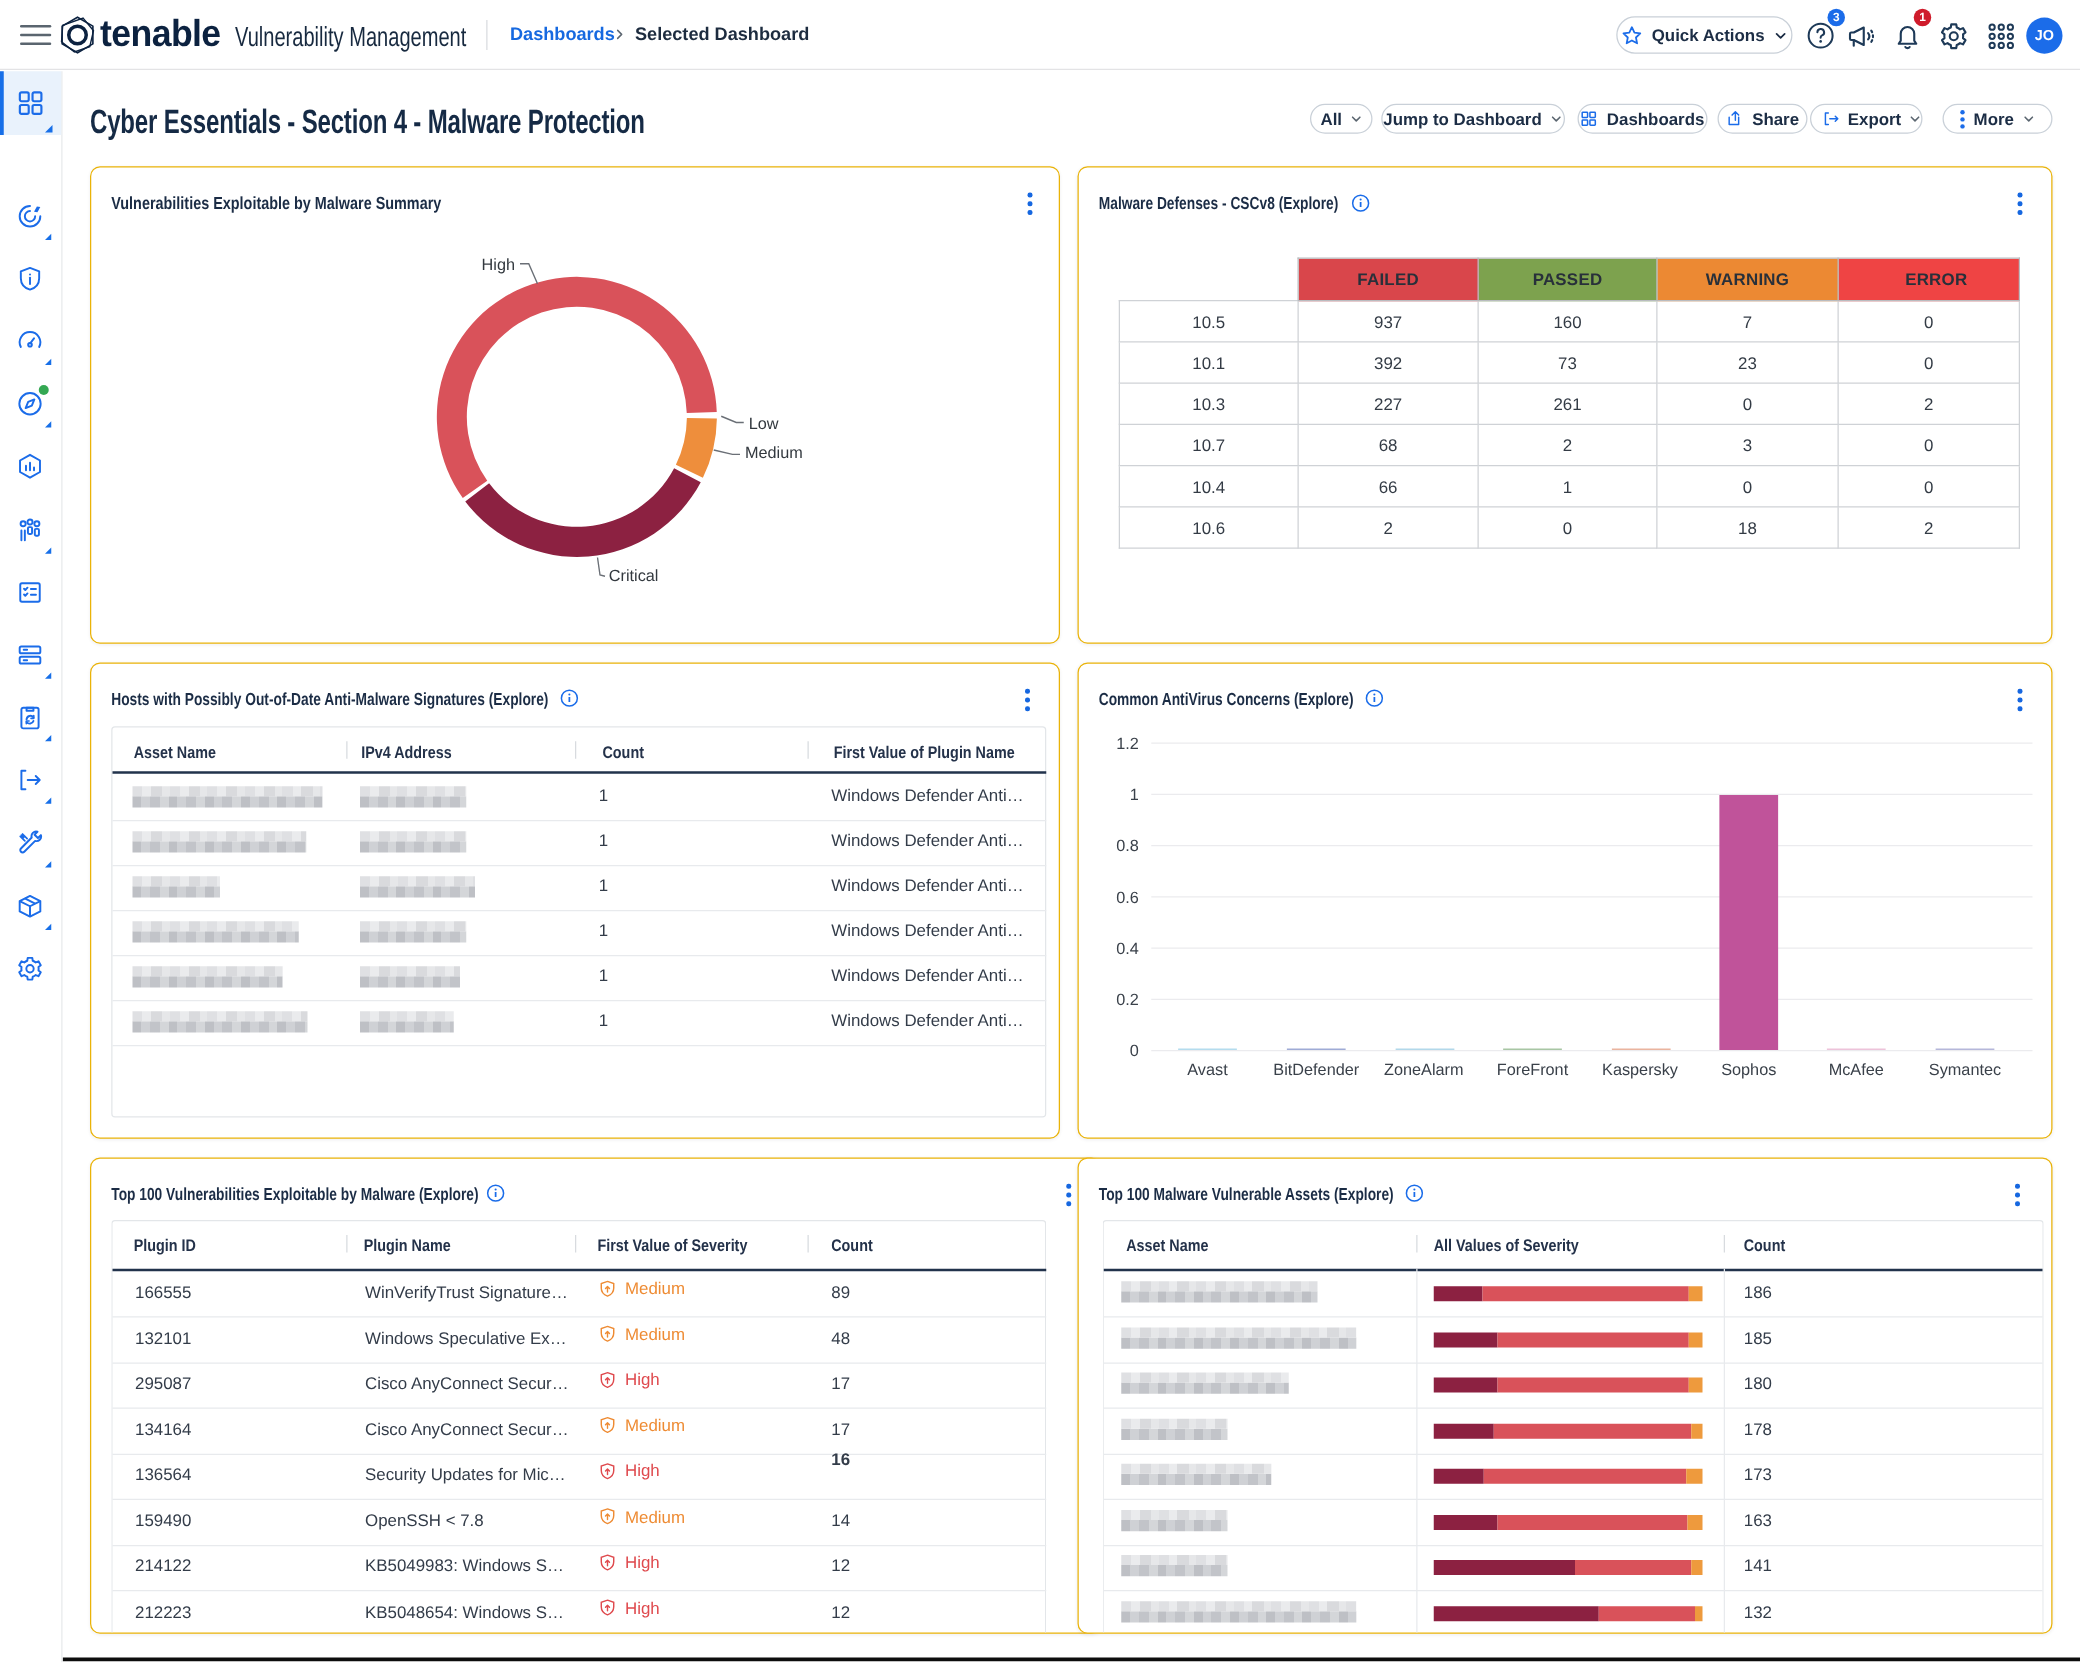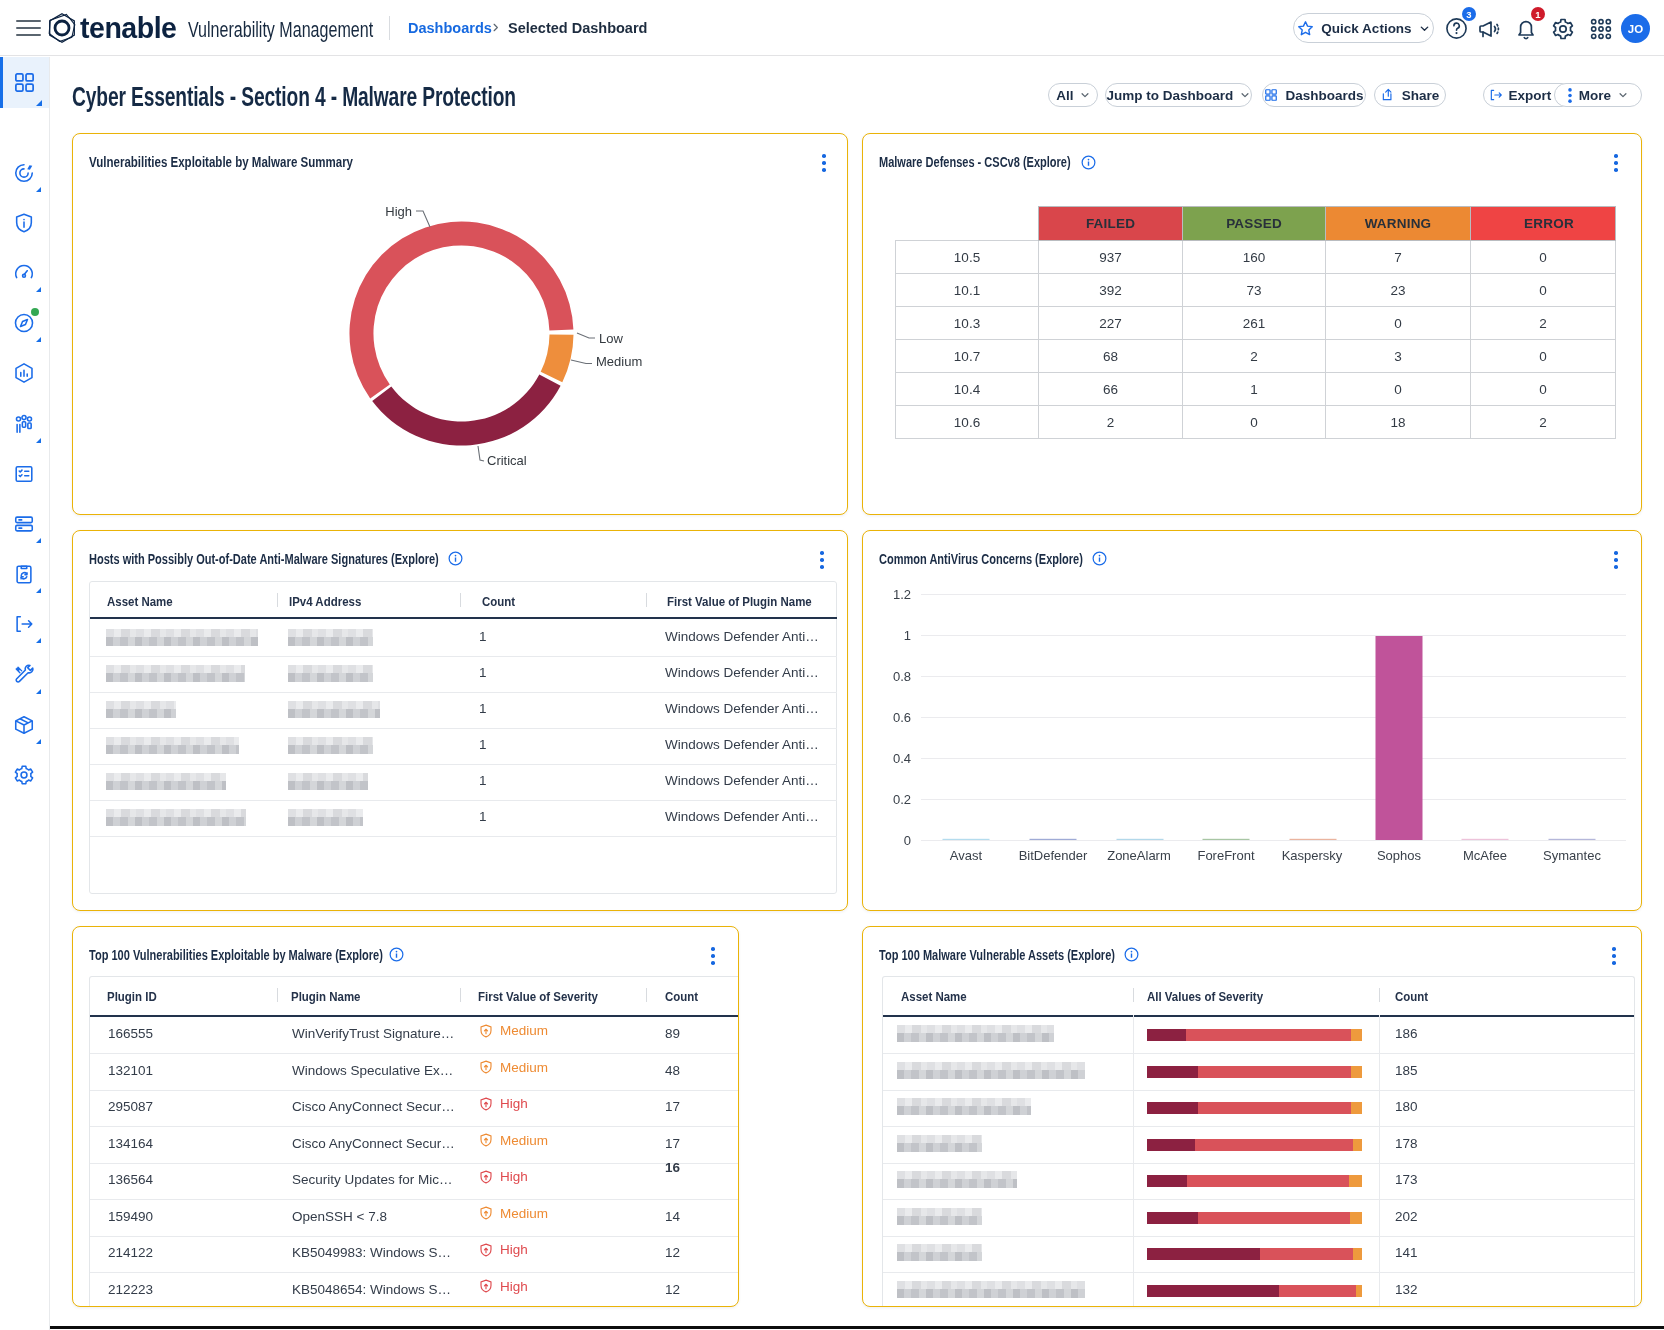--- a/index.html
+++ b/index.html
@@ -231,21 +231,21 @@
       <rect x="3" y="13.6" width="7.4" height="7.4" rx="1"></rect>
       <rect x="13.6" y="13.6" width="7.4" height="7.4" rx="1"></rect>
     </svg>
   Dashboards</div>
 <div class="tb" style="left:1374px; width:72px; justify-content:center; gap:7px;">
   <svg width="14" height="14" viewBox="0 0 24 24" fill="none" stroke="#1b6ce9" stroke-width="2" stroke-linecap="round" stroke-linejoin="round">
       <path d="M4 10v10h13V10"></path>
       <path d="M8 7l4.5-4.5L17 7M12.5 2.5V14"></path>
     </svg>
   Share</div>
-<div class="tb" style="left:1483px; width:90px; justify-content:center; gap:6px;">
+<div class="tb" style="left:1448px; width:90px; justify-content:flex-end; gap:6px;">
   <svg width="14" height="14" viewBox="0 0 24 24" fill="none" stroke="#1b6ce9" stroke-width="2" stroke-linecap="round" stroke-linejoin="round">
       <path d="M8 4H4v16h4"></path>
       <path d="M10 12h11M17.5 8.5l3.5 3.5-3.5 3.5"></path>
     </svg>
   Export
   <svg width="10" height="10" viewBox="0 0 24 24" fill="none" stroke="#5b6670" stroke-width="3" stroke-linecap="round" stroke-linejoin="round">
       <path d="M5 9l7 7 7-7"></path>
     </svg></div>
 <div class="tb" style="left:1554px; width:88px; justify-content:center; gap:7px;">
   <svg width="4" height="15" viewBox="0 0 4 16">
@@ -449,21 +449,21 @@
       <text x="190" y="329">BitDefender</text>
       <text x="276" y="329">ZoneAlarm</text>
       <text x="363" y="329">ForeFront</text>
       <text x="449" y="329">Kaspersky</text>
       <text x="536" y="329">Sophos</text>
       <text x="622" y="329">McAfee</text>
       <text x="709" y="329">Symantec</text>
     </g>
   </svg>
 </div>
-<div class="card" id="c5" style="left:72px; top:926px; width:667px; height:381px;">
+<div class="card" id="c5" style="left:72px; top:926px; width:809px; height:381px;">
   <div class="ctitle">Top 100 Vulnerabilities Exploitable by Malware (Explore)</div>
   <svg class="info" style="left:316px; top:20px;" viewBox="0 0 16 16" fill="none">
       <circle cx="8" cy="8" r="6.8" stroke="#1a6ce9" stroke-width="1.3"></circle>
       <circle cx="8" cy="4.9" r="0.9" fill="#1a6ce9"></circle>
       <path d="M8 7v4.4" stroke="#1a6ce9" stroke-width="1.5"></path>
     </svg>
   <div class="kebab" style="right:23px; top:20px;">
       <div></div>
       <div></div>
       <div></div>
@@ -617,17 +617,17 @@
   <div class="sbar" style="left:284px; top:357.5px;">
       <div style="width:132px; background:#8c2141;"></div>
       <div style="width:77px; background:#d9525a;"></div>
       <div style="width:6px; background:#ee9a3d;"></div>
     </div>
   <div class="cell" style="left:532px; top:99px;">186</div>
   <div class="cell" style="left:532px; top:135.5px;">185</div>
   <div class="cell" style="left:532px; top:172px;">180</div>
   <div class="cell" style="left:532px; top:208.5px;">178</div>
   <div class="cell" style="left:532px; top:245px;">173</div>
-  <div class="cell" style="left:532px; top:281.5px;">202</div>
+  <div class="cell" style="left:532px; top:281.5px;">163</div>
   <div class="cell" style="left:532px; top:318px;">141</div>
   <div class="cell" style="left:532px; top:354.5px;">132</div>
 </div>
 <div id="blackline"></div>
 
 </body></html>

